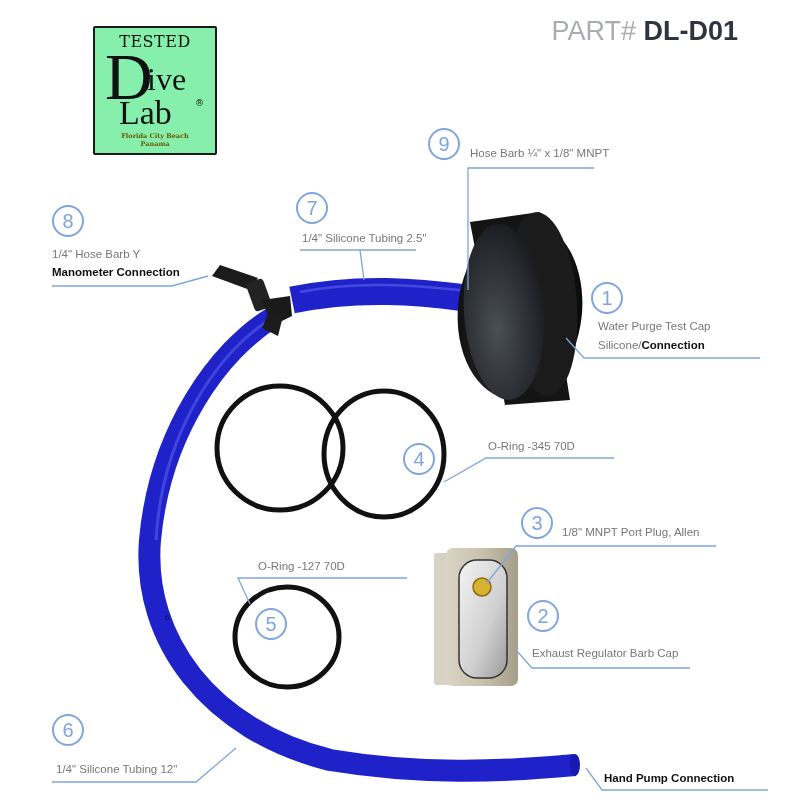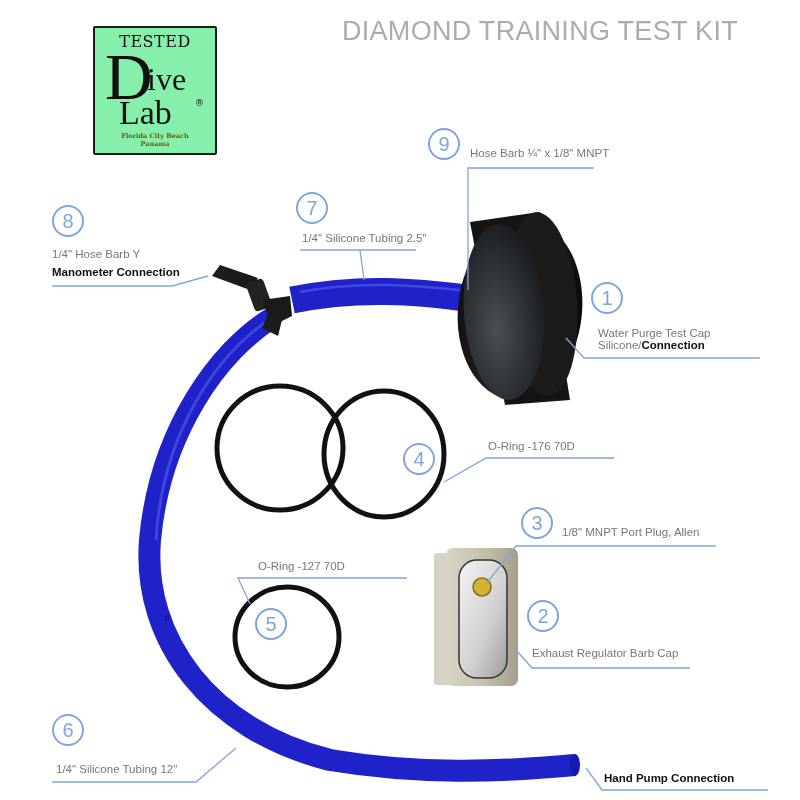--- a/index.html
+++ b/index.html
@@ -128,39 +128,42 @@
   <span class="ive">ive</span>
   <span class="lab">Lab</span>
   <span class="reg">®</span>
   <div class="city">
     <div>Florida City Beach</div>
     <div>Panama</div>
   </div>
 </div>
 
 <div class="title">
-  <div class="l2">DIAMOND TRAINING TEST KIT</div>
+  <div class="l1">
+    <span>PART#</span>
+    <b>DL-D01</b>
+  </div>
 </div>
 
 <div class="badge" style="left:428px;top:128px;">9</div>
 <div class="lbl" style="left:470px;top:147px;">Hose Barb ¼" x 1/8" MNPT</div>
 
 <div class="badge" style="left:52px;top:205px;">8</div>
 <div class="lbl" style="left:52px;top:248px;">1/4" Hose Barb Y</div>
 <div class="lbl strong" style="left:52px;top:266px;">Manometer Connection</div>
 
 <div class="badge" style="left:296px;top:192px;">7</div>
 <div class="lbl" style="left:302px;top:232px;">1/4" Silicone Tubing 2.5"</div>
 
 <div class="badge" style="left:591px;top:282px;">1</div>
-<div class="lbl" style="left:598px;top:320px;margin-top:7px;">Water Purge Test Cap</div>
+<div class="lbl" style="left:598px;top:320px;">Water Purge Test Cap</div>
 <div class="lbl" style="left:598px;top:339px;"><span>Silicone/</span><span class="" style="color:#111;font-weight:bold;">Connection</span></div>
 
 <div class="badge" style="left:403px;top:443px;">4</div>
-<div class="lbl" style="left:488px;top:440px;">O-Ring -176 70D</div>
+<div class="lbl" style="left:488px;top:440px;">O-Ring -345 70D</div>
 
 <div class="badge" style="left:521px;top:507px;">3</div>
 <div class="lbl" style="left:562px;top:526px;">1/8" MNPT Port Plug, Allen</div>
 
 <div class="badge" style="left:527px;top:600px;">2</div>
 <div class="lbl" style="left:532px;top:647px;">Exhaust Regulator Barb Cap</div>
 
 <div class="badge" style="left:255px;top:608px;">5</div>
 <div class="lbl" style="left:238px;top:560px;margin-left:20px;">O-Ring -127 70D</div>
 

